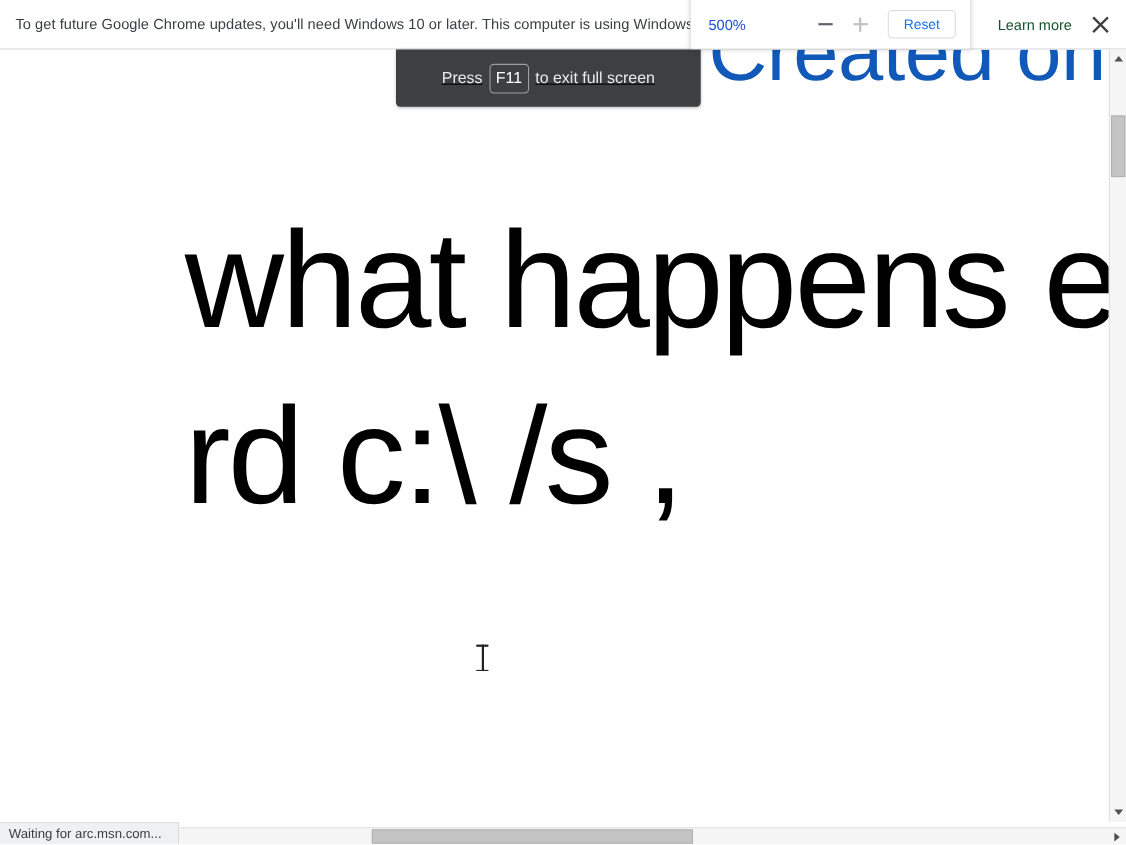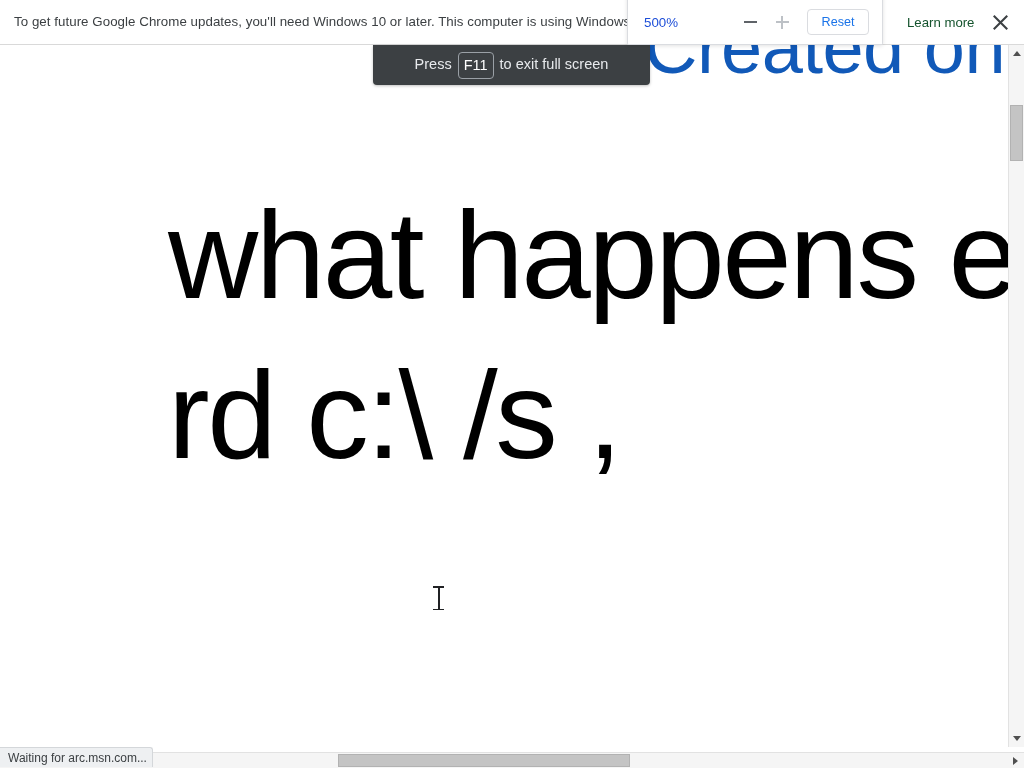--- a/index.html
+++ b/index.html
@@ -226,31 +226,32 @@
     width: 11px;
     height: 1.5px;
     background: #202124;
   }
   .text-caret .top-bar { top: 0; }
   .text-caret .bot-bar { top: 22.5px; }
 
   
   .fs-bubble {
     position: absolute;
-    left: 373px;
+    left: 360px;
     top: 45px;
     width: 277px;
-    height: 40px;
+    height: 52px;
     background: #3c4043;
     border-radius: 0 0 4px 4px;
     display: flex;
     align-items: center;
     justify-content: center;
     z-index: 50;
     box-shadow: 0 1px 3px rgba(0,0,0,0.25);
+    text-decoration: underline;
   }
   .fs-bubble-text {
     font-size: 14.5px;
     color: #e8eaed;
     white-space: nowrap;
   }
   .fs-key {
     display: inline-flex;
     align-items: center;
     justify-content: center;
@@ -361,21 +362,21 @@
     left: 0;
     bottom: 1px;
     height: 20px;
     max-width: 340px;
     background: #eef0f2;
     border-top: 1px solid #d4d7da;
     border-right: 1px solid #d4d7da;
     border-radius: 0 3px 0 0;
     display: flex;
     align-items: center;
-    padding: 0 5px 0 8px;
+    padding: 0 15px 0 8px;
     box-sizing: border-box;
     z-index: 35;
   }
   .status-text {
     font-size: 12px;
     color: #3c4043;
     white-space: nowrap;
   }
 </style>
 </head>

